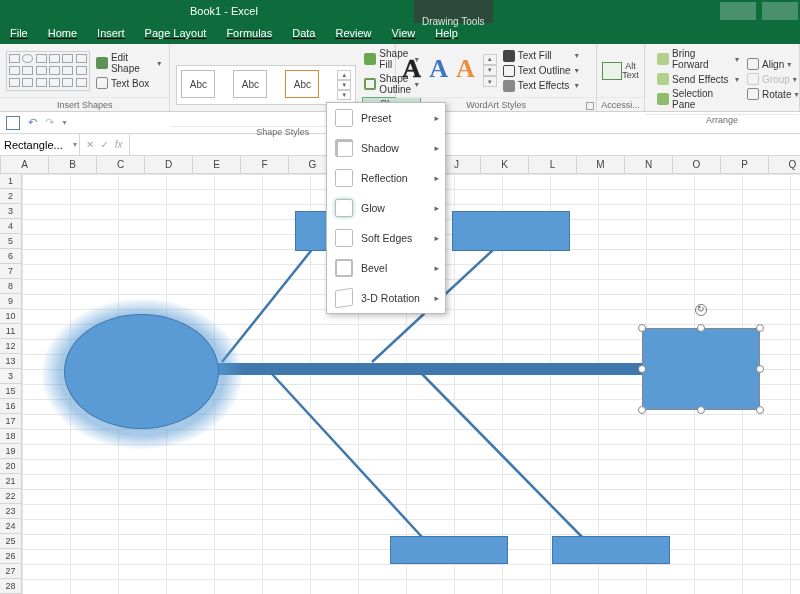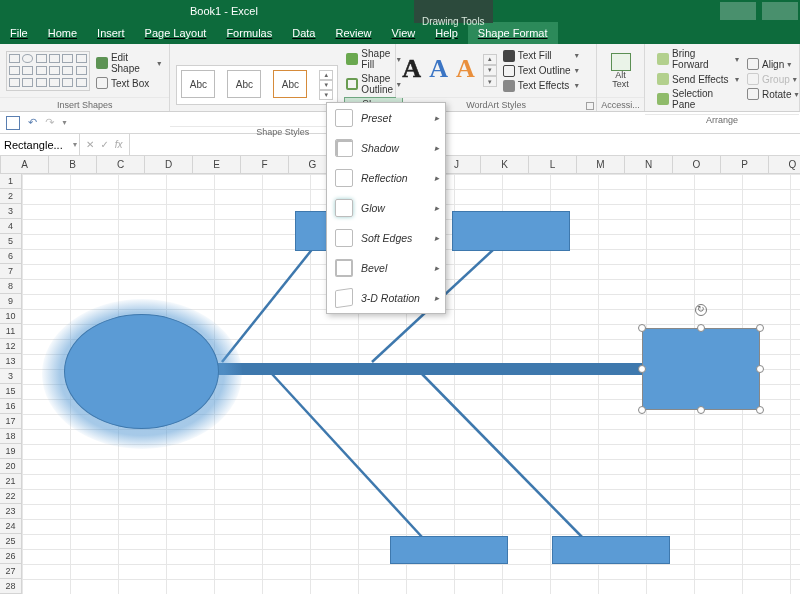--- a/index.html
+++ b/index.html
@@ -27,33 +27,33 @@
   .group-label .launcher { position:absolute; right:2px; bottom:1px; width:8px; height:8px; border:1px solid #a0a0a0; }
 
   .shapes-gallery { width: 90px; height: 40px; border:1px solid #cfcfcf; display:grid; grid-template-columns:repeat(6,1fr); grid-template-rows:repeat(3,1fr); padding:2px; gap:2px; }
   .shapes-gallery span { width:11px; height:9px; border:1px solid #9da6b0; }
   .vstack { display:flex; flex-direction:column; gap:1px; margin-left:4px; }
   .ribbtn { font-size:10px; color:#333; display:flex; align-items:center; gap:3px; padding:1px 2px; cursor:pointer; }
   .micon { width:12px; height:12px; background:#5d9354; border-radius:2px; flex-shrink:0; }
   .micon.empty { background:none; border:1px solid #888; }
   .dd { margin-left:auto; font-size:8px; color:#666; }
 
-  .style-gallery { display:flex; gap:12px; border:1px solid #d0d0d0; padding:4px; background:#fff; }
+  .style-gallery { display:flex; gap:18px; border:1px solid #d0d0d0; padding:4px; background:#fff; }
   .style-chip { width:34px; height:28px; border:1px solid #bcbcbc; display:flex; align-items:center; justify-content:center; font-size:10px; color:#444; }
   .style-chip.sel { border-color:#d68b3a; }
   .gal-arrow { width:14px; display:flex; flex-direction:column; }
   .gal-arrow div { flex:1; border:1px solid #ccc; font-size:7px; display:flex; align-items:center; justify-content:center; color:#666; }
 
   .wordart { display:flex; gap:8px; }
   .wA { font-size:26px; font-weight:bold; font-family: Georgia, serif; }
   .wA.a1 { color:#222; -webkit-text-stroke: .5px #222; }
   .wA.a2 { color:#3b75c4; }
   .wA.a3 { color:#e98f3c; }
 
-  .bigbtn { width:40px; height:44px; display:flex; flex-direction:column; align-items:center; justify-content:center; font-size:9px; color:#444; border:1px solid transparent; cursor:pointer; }
+  .bigbtn { width:40px; height:44px; display:flex; flex-direction:row; align-items:center; justify-content:center; font-size:9px; color:#444; border:1px solid transparent; cursor:pointer; }
   .bigbtn .bicon { width:20px; height:18px; border:1.5px solid #5b8f53; background:#eaf3e8; }
 
   
   .qat { height:22px; background:#fff; border-bottom:1px solid #d6d6d6; display:flex; align-items:center; padding:0 6px; gap:8px; font-size:11px; color:#555; }
   .qat .ic { width:14px; height:14px; }
 
   
   .fbar { height:22px; background:#fff; border-bottom:1px solid #d6d6d6; display:flex; align-items:stretch; font-size:11px; }
   .namebox { width:80px; border-right:1px solid #d6d6d6; display:flex; align-items:center; padding:0 4px; position:relative; }
   .namebox .dd2 { position:absolute; right:2px; font-size:8px; color:#888; }
@@ -81,21 +81,21 @@
   svg.connectors { position:absolute; left:0; top:0; width:100%; height:100%; pointer-events:none; }
 
   
   .sel-shape { border:1px solid #888; }
   .handle { position:absolute; width:8px; height:8px; background:#fff; border:1px solid #888; border-radius:50%; }
   .rothandle { position:absolute; width:12px; height:12px; border:1.5px solid #7a7a7a; border-radius:50%; }
   .rothandle::after { content:"↻"; font-size:9px; position:absolute; left:1px; top:-1px; color:#666; }
 
   
   .fx-menu { position:absolute; left:326px; top:102px; width:120px; background:#fff; border:1px solid #bcbcbc; box-shadow:2px 2px 6px rgba(0,0,0,.25); z-index:50; }
-  .fx-item { display:flex; align-items:center; height:30px; padding:0 8px; font-size:10.5px; color:#333; cursor:pointer; position:relative;font-style:italic; }
+  .fx-item { display:flex; align-items:center; height:30px; padding:0 8px; font-size:10.5px; color:#333; cursor:pointer; position:relative; }
   .fx-ico { width:18px; height:18px; border:1px solid #bcbcbc; margin-right:8px; border-radius:2px; position:relative; flex-shrink:0; }
   .fx-sub { position:absolute; right:6px; font-size:9px; color:#666; }
 
   
   .fx-trigger { background:#cde4d5; border:1px solid #6fa781; }
 
 </style>
 </head>
 <body>
 
@@ -111,21 +111,20 @@
 <div class="tabs">
   <div class="tab">File</div>
   <div class="tab">Home</div>
   <div class="tab">Insert</div>
   <div class="tab">Page Layout</div>
   <div class="tab">Formulas</div>
   <div class="tab">Data</div>
   <div class="tab">Review</div>
   <div class="tab">View</div>
   <div class="tab">Help</div>
-  <div class="tab context-active">Shape Format</div>
 </div>
 
 <div class="ribbon">
 
   <div class="group" style="width:180px">
     <div class="group-body">
       <div class="shapes-gallery">
         <span></span>
           <span style="border-radius:50%"></span>
           <span></span>

